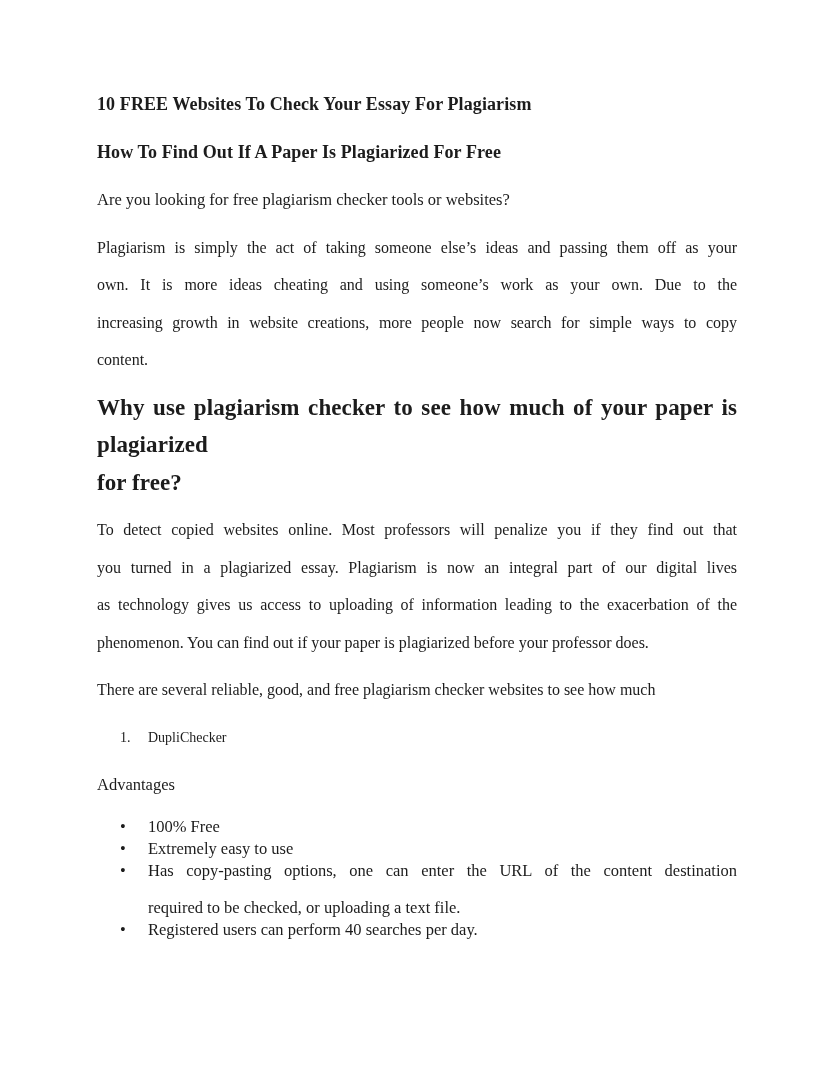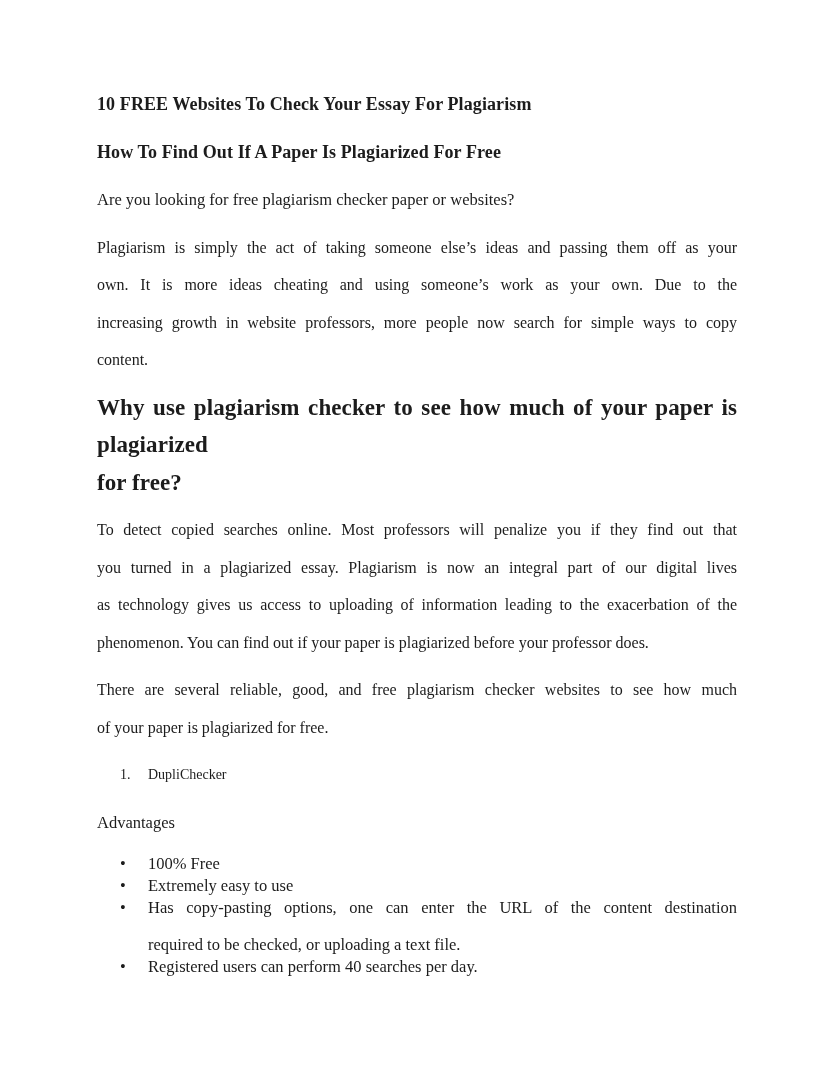--- a/index.html
+++ b/index.html
@@ -90,44 +90,43 @@
 </style>
 </head>
 <body>
 
 <div class="page" style="color: rgb(28, 28, 28); background: rgb(255, 255, 255);">
 
   <h1 class="doc-title">10 FREE Websites To Check Your Essay For Plagiarism</h1>
 
   <h2 class="doc-subtitle">How To Find Out If A Paper Is Plagiarized For Free</h2>
 
-  <p class="single">Are you looking for free plagiarism checker paper or websites?</p>
+  <p class="single">Are you looking for free plagiarism checker tools or websites?</p>
 
   <div class="para">
       <div class="line">Plagiarism is simply the act of taking someone else’s ideas and passing them off as your</div>
       <div class="line">own. It is more ideas cheating and using someone’s work as your own. Due to the</div>
-      <div class="line">increasing growth in website professors, more people now search for simple ways to copy</div>
+      <div class="line">increasing growth in website creations, more people now search for simple ways to copy</div>
       <div class="line">content.</div>
     </div>
 
   <div class="para heading3">
       <div class="line">Why use plagiarism checker to see how much of your paper is plagiarized</div>
       <div class="line">for free?</div>
     </div>
 
   <div class="para">
-      <div class="line">To detect copied searches online. Most professors will penalize you if they find out that</div>
+      <div class="line">To detect copied websites online. Most professors will penalize you if they find out that</div>
       <div class="line">you turned in a plagiarized essay. Plagiarism is now an integral part of our digital lives</div>
       <div class="line">as technology gives us access to uploading of information leading to the exacerbation of the</div>
       <div class="line">phenomenon. You can find out if your paper is plagiarized before your professor does.</div>
     </div>
 
   <div class="para">
       <div class="line">There are several reliable, good, and free plagiarism checker websites to see how much</div>
-      <div class="line">of your paper is plagiarized for free.</div>
     </div>
 
   <div class="numbered-item">
     <span class="marker">1.</span><span>DupliChecker</span>
   </div>
 
   <p class="single">Advantages</p>
 
   <ul class="bullets">
     <li class="bullet-item">

